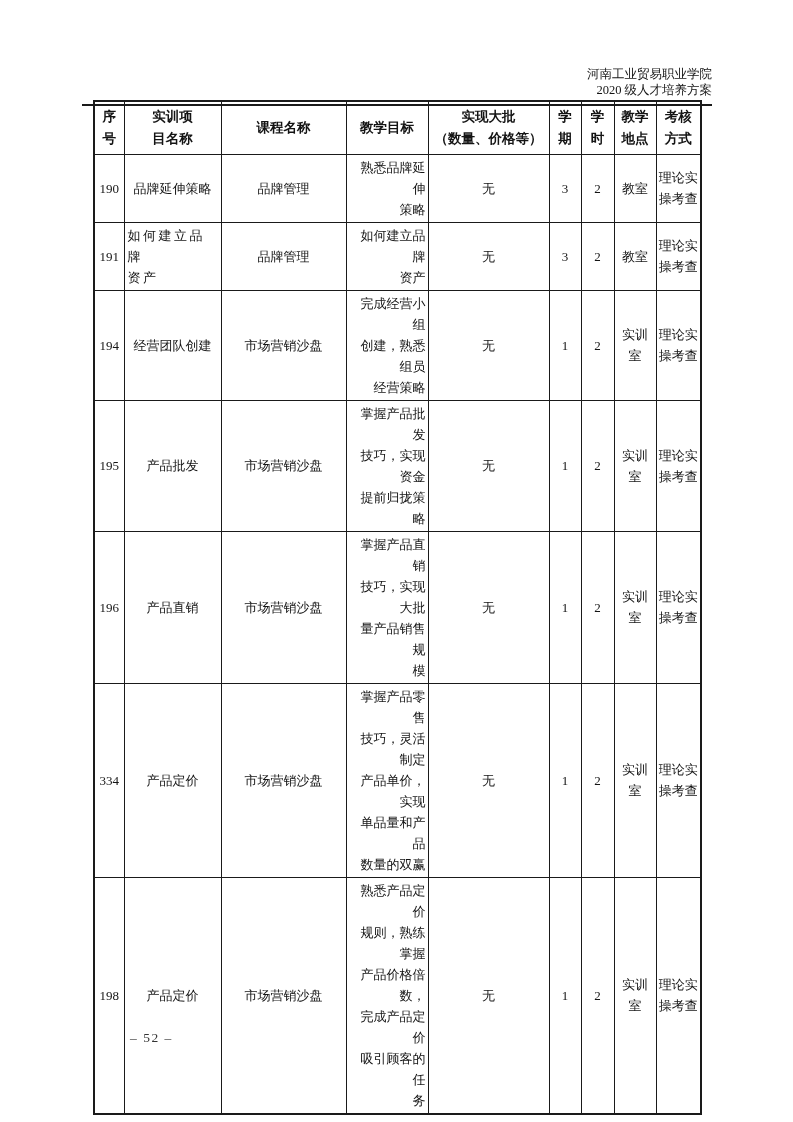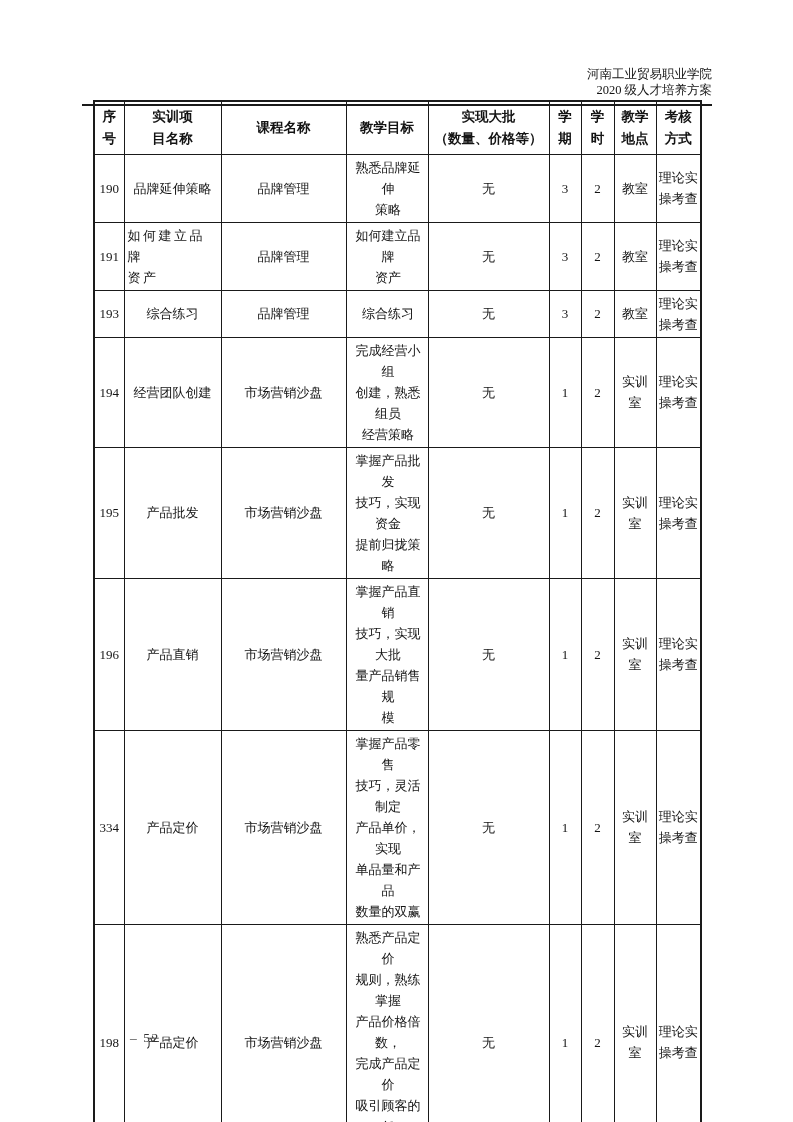--- a/index.html
+++ b/index.html
@@ -34,21 +34,21 @@
     font-size: 13px;
     line-height: 21px;
     white-space: pre-line;
     padding: 2px 2px;
     overflow: hidden;
     font-weight: normal;
   }
   thead tr { height: 53px; }
   th { font-weight: bold; font-size: 13.5px; line-height: 22px; }
   tbody tr { height: 46px; }
-  td.goal { text-align: center; padding-left: 4px; padding-right: 2px; }
+  td.goal { text-align: right; padding-left: 4px; padding-right: 2px; }
   td.left { text-align: left; padding-left: 3px; }
   td.spread { letter-spacing: 2.5px; }
   .page-footer {
     position: absolute;
     top: 1030px; left: 86px;
     font-size: 13.5px;
     letter-spacing: 1.5px;
     color: #333;
     margin-left: 44px;
   }
@@ -115,32 +115,20 @@
     <td class="goal">如何建立品牌
 资产</td>
     <td>无</td>
     <td>3</td>
     <td>2</td>
     <td>教室</td>
     <td>理论实
 操考查</td>
   </tr>
       <tr>
-    <td>193</td>
-    <td>综合练习</td>
-    <td>品牌管理</td>
-    <td class="goal">综合练习</td>
-    <td>无</td>
-    <td>3</td>
-    <td>2</td>
-    <td>教室</td>
-    <td>理论实
-操考查</td>
-  </tr>
-      <tr>
     <td>194</td>
     <td>经营团队创建</td>
     <td>市场营销沙盘</td>
     <td class="goal">完成经营小组
 创建，熟悉组员
 经营策略</td>
     <td>无</td>
     <td>1</td>
     <td>2</td>
     <td>实训室</td>

